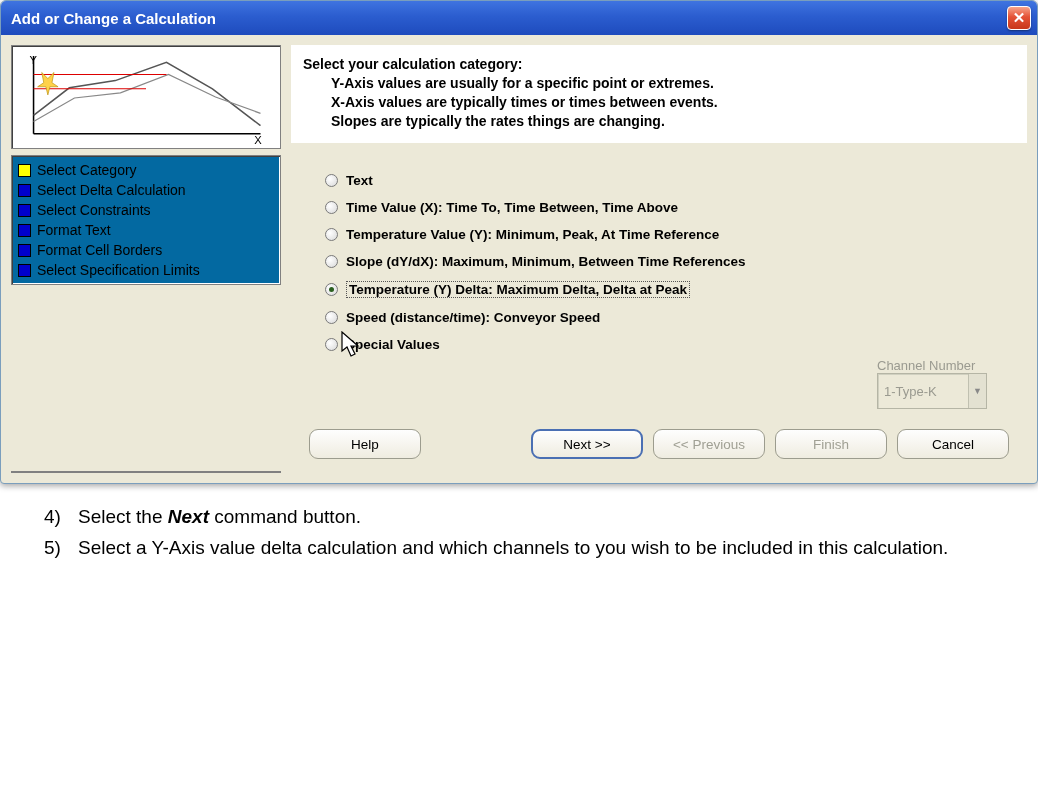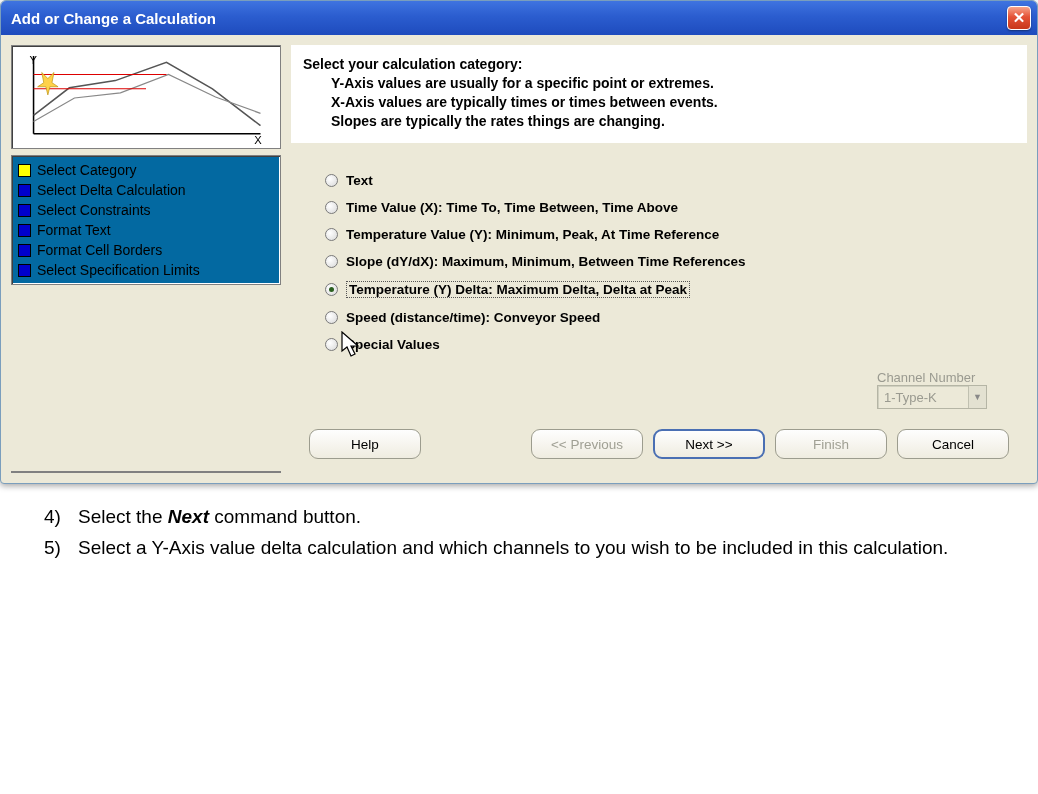--- a/index.html
+++ b/index.html
@@ -149,21 +149,21 @@
     display: flex;
     flex-direction: column;
     font-size: 13px;
     color: #9a9a90;
   }
   .channel-select {
     display: flex;
     align-items: center;
     border: 1px solid #b5b5a5;
     background: #ece9d8;
-    height: 24px;
+    height: 36px;
     width: 110px;
     color: #9a9a90;
     padding-left: 6px;
     box-shadow: inset 1px 1px 0 #d0d0c0;
   }
   .channel-select .dd {
     margin-left: auto;
     width: 18px; height: 100%;
     background: #e3e1d1;
     border-left: 1px solid #c0c0b0;
@@ -327,25 +327,25 @@
             <span class="dd">▼</span>
           </div>
         </div>
       </div>
 
       <div class="button-row">
         <div class="btn">
             <span>Help</span>
           </div>
         <div class="spacer"></div>
+        <div class="btn default">
+            <span>Next &gt;&gt;</span>
+          </div>
         <div class="btn disabled">
             <span>&lt;&lt; Previous</span>
-          </div>
-        <div class="btn default">
-            <span>Next &gt;&gt;</span>
           </div>
         <div class="btn disabled">
             <span>Finish</span>
           </div>
         <div class="btn">
             <span>Cancel</span>
           </div>
       </div>
     </div>
   </div>

